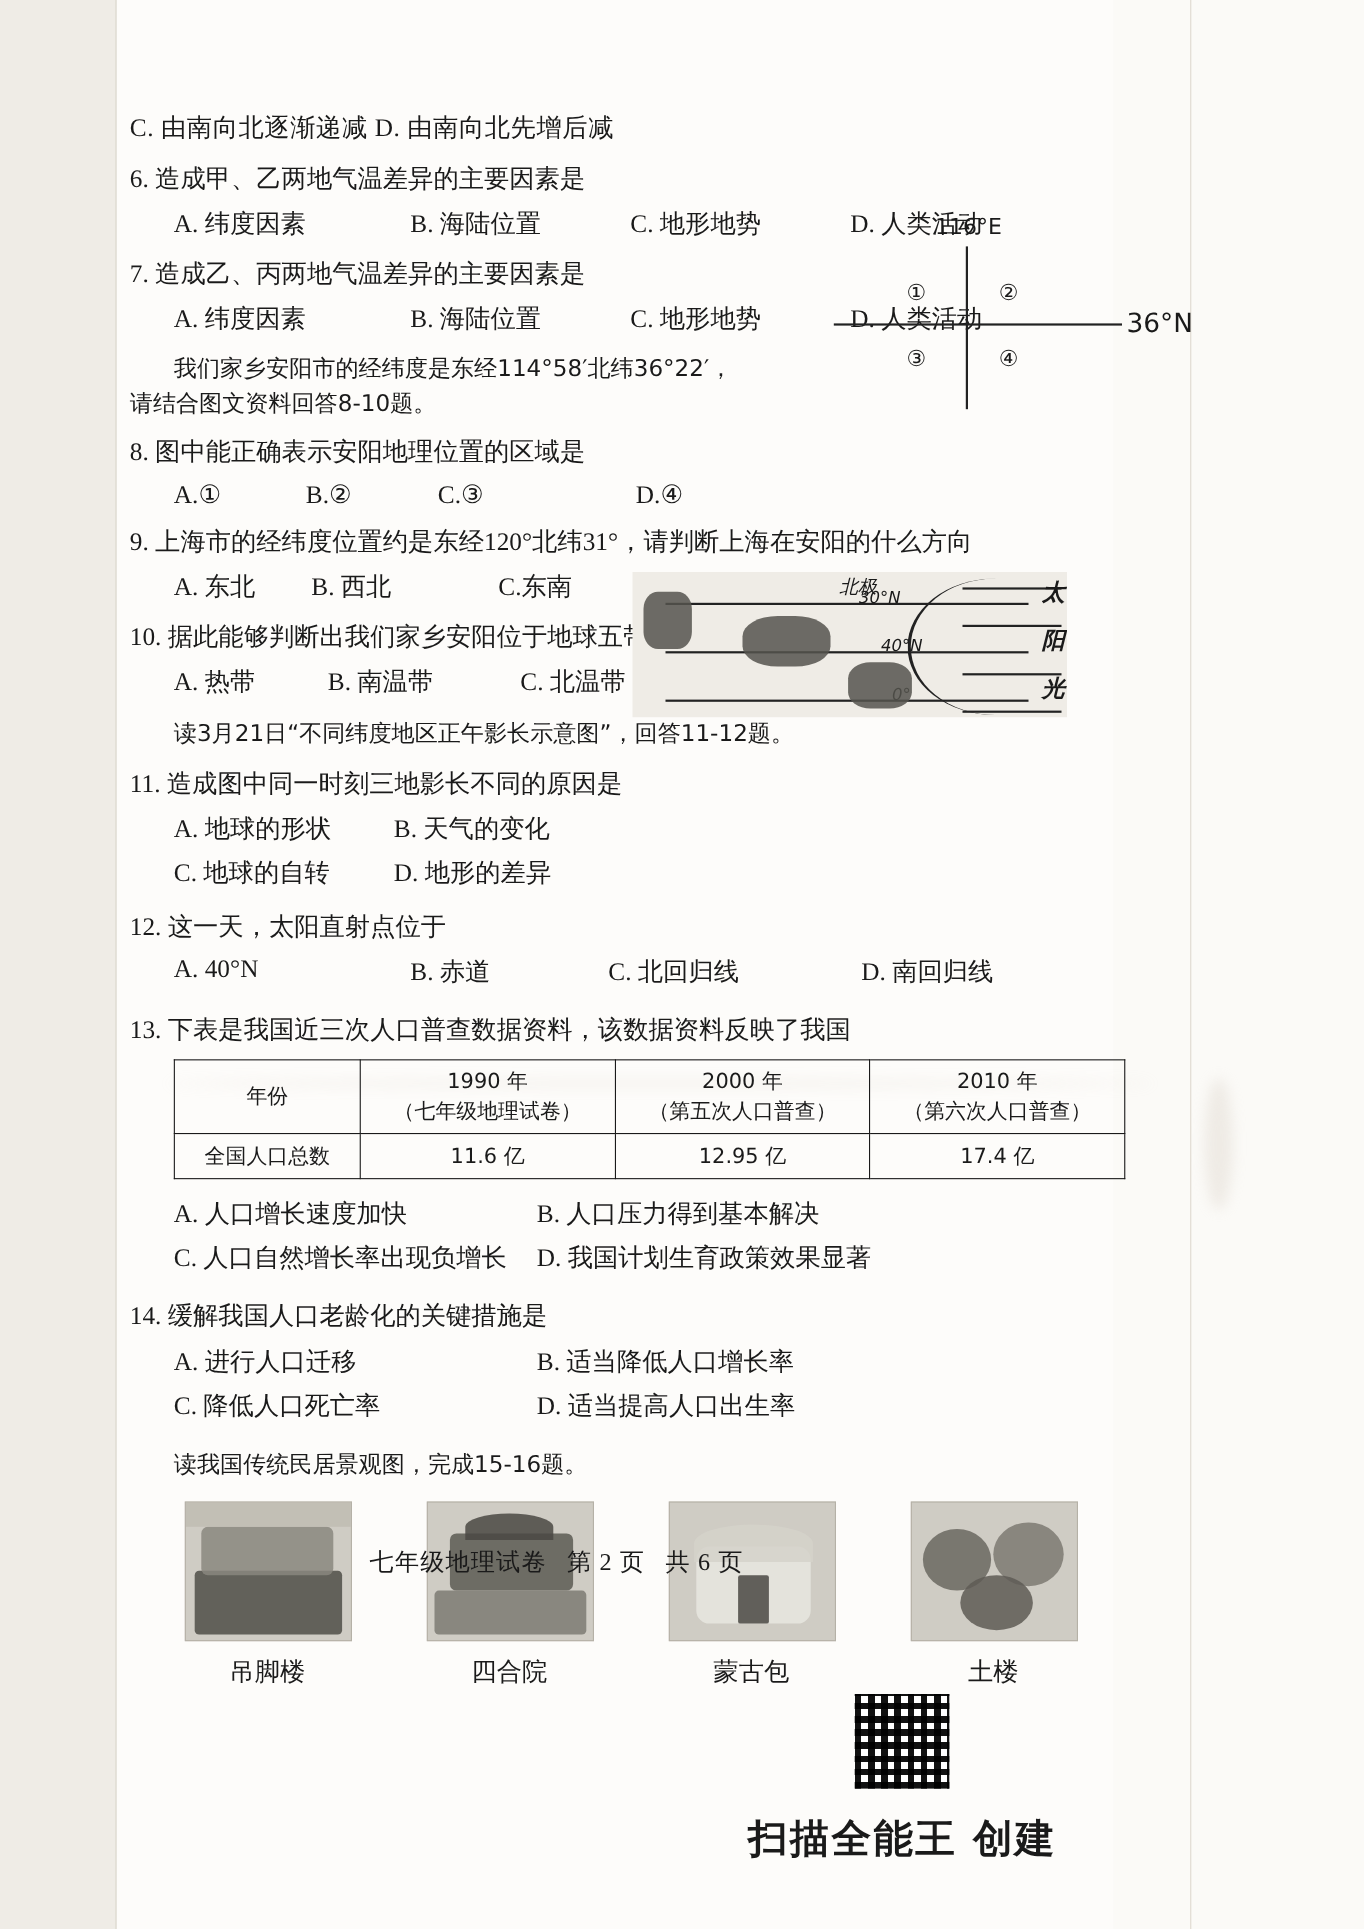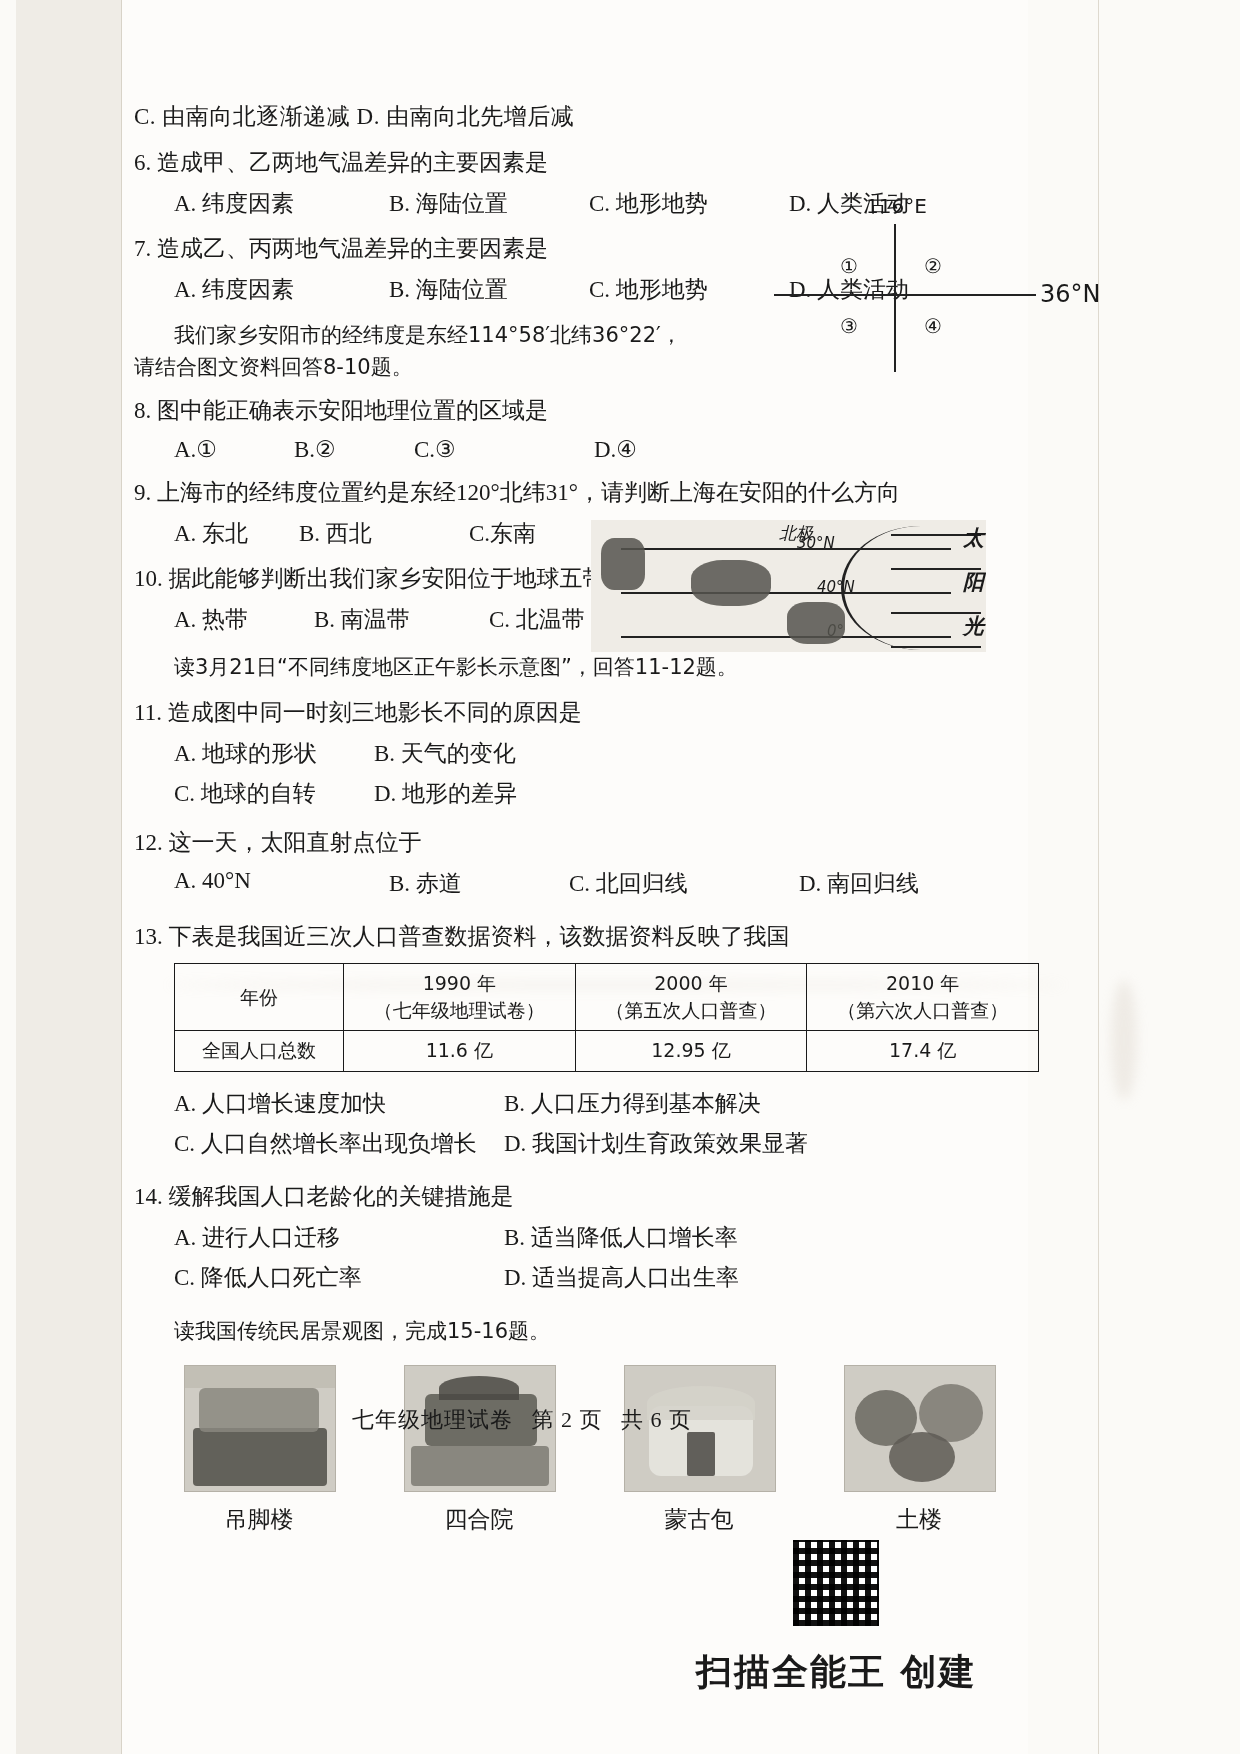--- a/index.html
+++ b/index.html
@@ -10,21 +10,21 @@
     color:#1a1a1a;
     position:relative;
     overflow:hidden;
   }
   
   .page-bg{position:absolute;inset:0;background:
       linear-gradient(90deg,#efece6 0 105px,#fdfcfa 105px 1080px,#f3f0ea 1080px 100%);
   }
   .left-margin-line{position:absolute;left:105px;top:0;bottom:0;width:1px;background:#d8d3c8;}
   .right-margin-line{position:absolute;left:1082px;top:0;bottom:0;width:1px;background:#ded9cf;}
-  .sheet{position:absolute;left:16px;top:0;width:1012px;height:1754px;}
+  .sheet{position:absolute;left:0;top:0;width:1012px;height:1754px;}
 
   .content{position:absolute;left:118px;top:100px;width:950px;}
 
   .line{font-size:23px;line-height:33px;letter-spacing:.5px;white-space:nowrap;}
   .q{margin-top:14px;font-size:23px;line-height:32px;}
   .opts{display:flex;margin-top:9px;padding-left:40px;font-size:23px;}
   .opts > span{display:inline-block;}
   .indent{padding-left:40px;}
   .narr{font-family:"DejaVu Sans", sans-serif;font-size:21px;}
 

